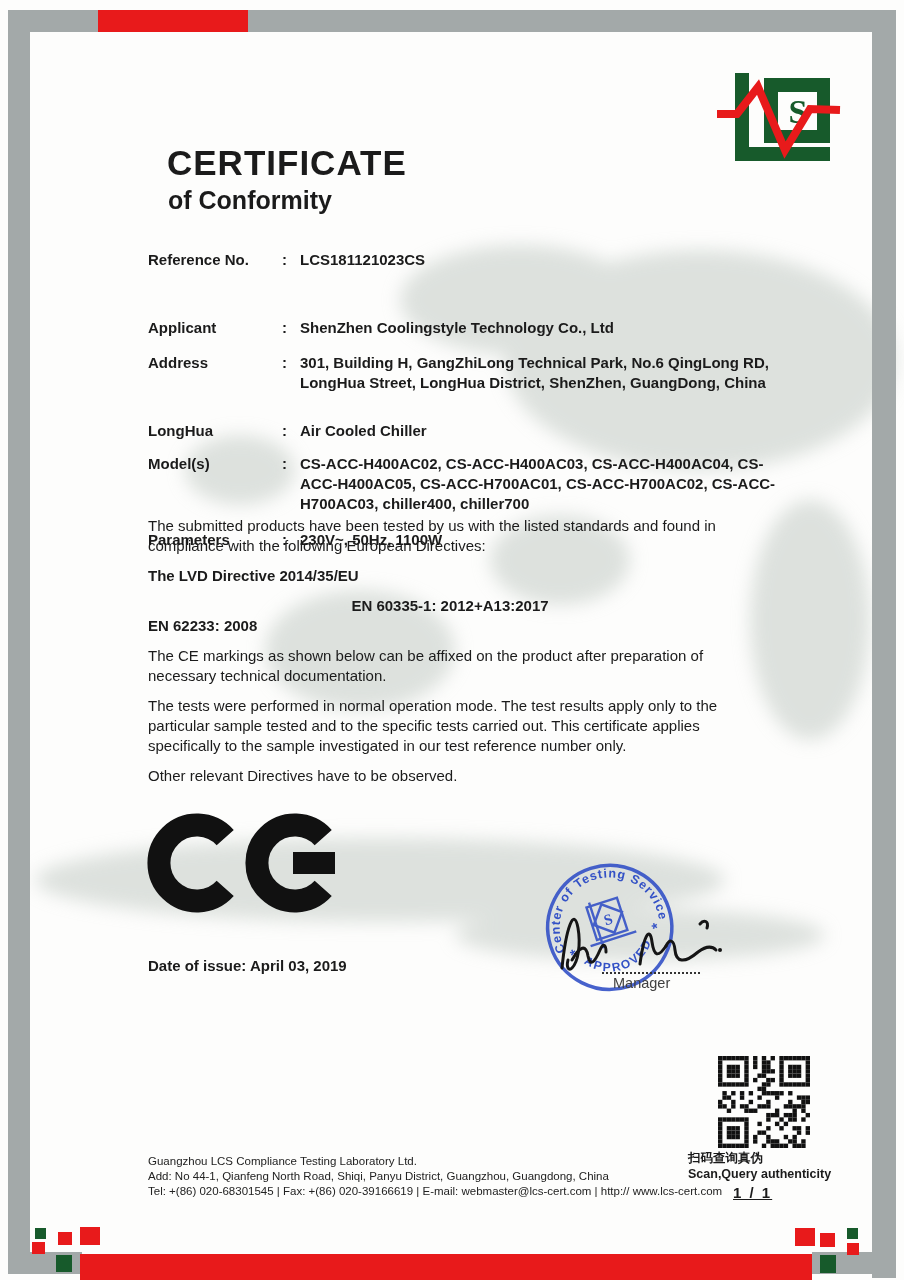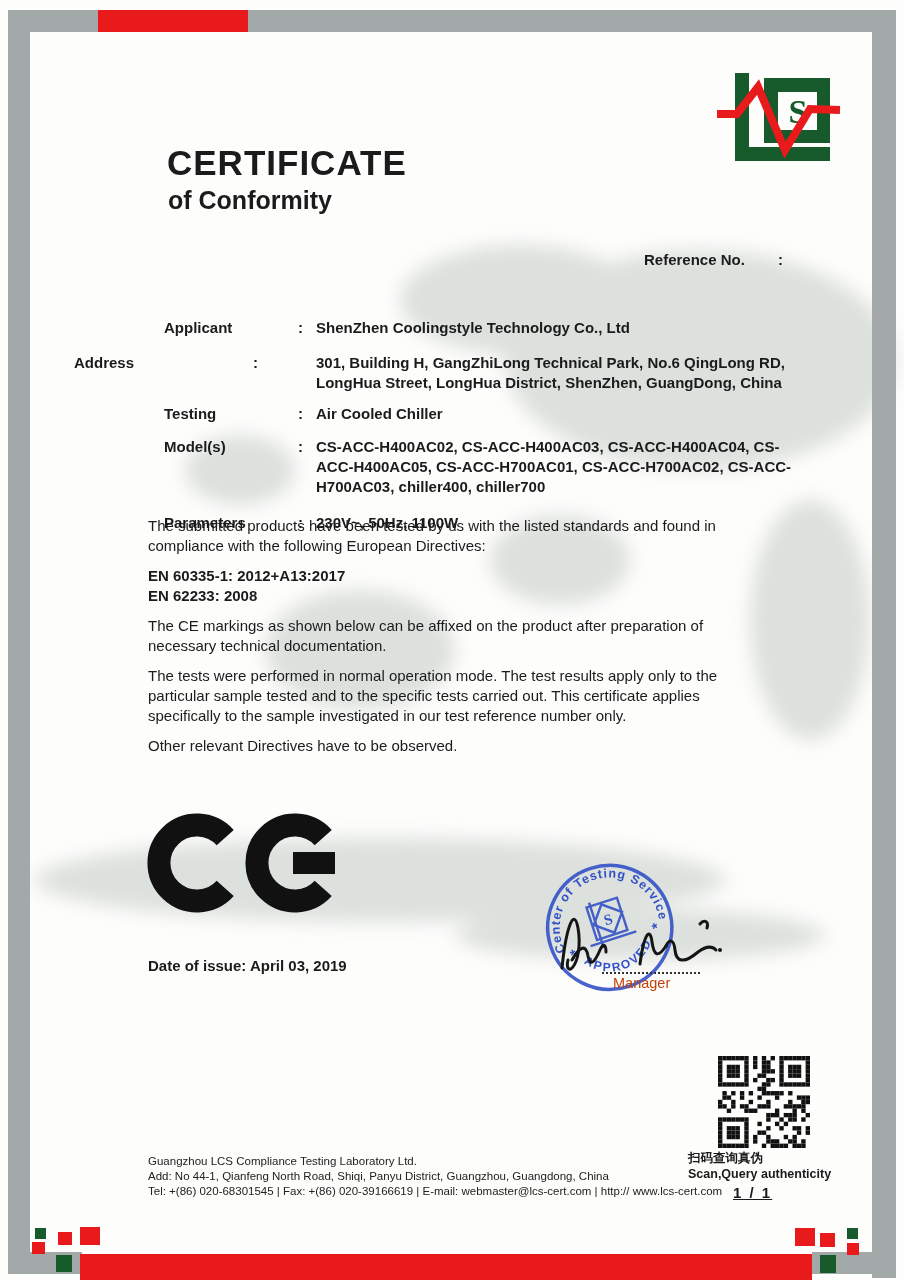--- a/index.html
+++ b/index.html
@@ -9,44 +9,44 @@
   }
   .abs{position:absolute;}
   
   .frame{background:#a3a9a9; z-index:1;}
   .sq{z-index:2;}
   
   .title{left:167px; top:143px; font-size:35px; font-weight:bold; letter-spacing:1px; z-index:3;}
   .subtitle{left:168px; top:186px; font-size:25px; font-weight:bold; z-index:3;}
   
   .fields{left:148px; top:250px; width:648px; z-index:3;}
-  .field-row{display:flex; font-size:15px; font-weight:bold; line-height:20px;justify-content:flex-end;}
+  .field-row{display:flex; font-size:15px; font-weight:bold; line-height:20px;}
   .field-row .lbl{flex:0 0 134px;}
   .field-row .col{flex:0 0 18px;}
   .field-row .val{flex:0 0 480px;}
   .field-row:nth-child(1){margin-bottom:18px;}
   .field-row:nth-child(2){margin-bottom:15px;margin-top:48px;}
-  .field-row:nth-child(3){margin-bottom:11px;gap:45px;}
+  .field-row:nth-child(3){margin-bottom:28px;}
   .field-row:nth-child(4){margin-bottom:13px;}
   .field-row:nth-child(5){margin-bottom:16px;}
   
   .bodytext{left:148px; top:516px; width:604px; font-size:15px; line-height:20px; z-index:3;}
   .bodytext p{margin:0 0 10px 0;}
   .bodytext .bold{font-weight:bold;}
   
   .footer{left:148px; top:1154px; width:640px; font-size:11.5px; line-height:15px; color:#222; z-index:3;}
   .pageno{left:733px; top:1184px; font-size:15px; font-weight:bold; letter-spacing:2px; z-index:3;text-decoration:underline;}
   .qr-wrap{left:718px; top:1056px; width:92px; height:92px; z-index:3;}
   .qr-cap{left:688px; top:1150px; width:160px; text-align:left; font-size:12.5px; font-weight:bold; line-height:16px; z-index:3;}
   
   .dateissue{left:148px; top:957px; font-size:15px; font-weight:bold; z-index:4;}
   .stamp{left:540px; top:857px; z-index:4; transform:rotate(-18deg);}
   .signature{left:548px; top:888px; z-index:5;}
   .dotline{left:602px; top:952px; width:98px; height:20px; border-bottom:2px dotted #333; z-index:5;}
-  .manager{left:613px; top:975px; font-size:14.5px; color:#c2410c; z-index:5;}
+  .manager{left:613px; top:975px; font-size:14.5px; color:#404040; z-index:5;}
   .watermark{left:0; top:0; z-index:0;}
   .lcs-logo{left:700px; top:65px; z-index:3;}
   .ce{left:145px; top:806px; z-index:3;}
 </style>
 </head>
 <body>
 
 <div class="page">
 
   <svg class="abs watermark" width="904" height="1280" viewBox="0 0 904 1280">
@@ -96,51 +96,53 @@
     <polyline points="17,49 37,49 58,22 85,85 110,44 140,45" fill="none" stroke="#e81a1b" stroke-width="8"></polyline>
   </svg>
 
   <div class="abs subtitle">of Conformity</div>
   <div class="abs title">CERTIFICATE</div>
 
   <div class="abs fields">
     <div class="field-row">
       <span class="lbl">Reference No.</span>
       <span class="col">:</span>
+      <span class="val">LCS181121023CS</span>
     </div>
     <div class="field-row">
       <span class="lbl">Applicant</span>
       <span class="col">:</span>
       <span class="val">ShenZhen Coolingstyle Technology Co., Ltd</span>
     </div>
     <div class="field-row">
       <span class="lbl">Address</span>
       <span class="col">:</span>
       <span class="val">301, Building H, GangZhiLong Technical Park, No.6 QingLong RD, LongHua Street, LongHua District, ShenZhen, GuangDong, China</span>
     </div>
     <div class="field-row">
-      <span class="lbl">Testing</span>
+      <span class="lbl">LongHua</span>
       <span class="col">:</span>
       <span class="val">Air Cooled Chiller</span>
     </div>
     <div class="field-row">
       <span class="lbl">Model(s)</span>
       <span class="col">:</span>
       <span class="val">CS-ACC-H400AC02, CS-ACC-H400AC03, CS-ACC-H400AC04, CS-ACC-H400AC05, CS-ACC-H700AC01, CS-ACC-H700AC02, CS-ACC-H700AC03, chiller400, chiller700</span>
     </div>
     <div class="field-row">
       <span class="lbl">Parameters</span>
       <span class="col">:</span>
       <span class="val">230V~, 50Hz, 1100W</span>
     </div>
   </div>
 
   <div class="abs bodytext">
     <p>The submitted products have been tested by us with the listed standards and found in compliance with the following European Directives:</p>
-    <p class="bold" style="margin-bottom:0;">EN 60335-1: 2012+A13:2017</p>
+    <p class="bold">The LVD Directive 2014/35/EU</p>
+    <p class="bold" style="margin-bottom:0;text-align:center;">EN 60335-1: 2012+A13:2017</p>
     <p class="bold">EN 62233: 2008</p>
     <p>The CE markings as shown below can be affixed on the product after preparation of necessary technical documentation.</p>
     <p>The tests were performed in normal operation mode. The test results apply only to the particular sample tested and to the specific tests carried out. This certificate applies specifically to the sample investigated in our test reference number only.</p>
     <p>Other relevant Directives have to be observed.</p>
   </div>
 
   <svg class="abs ce" width="210" height="114" viewBox="0 0 210 114">
     <path d="M80.2,31.6 A38,38 0 1 0 80.2,82.4" fill="none" stroke="#111" stroke-width="23"></path>
     <path d="M178.2,31.6 A38,38 0 1 0 178.2,82.4" fill="none" stroke="#111" stroke-width="23"></path>
     <path d="M148,57 L190,57" fill="none" stroke="#111" stroke-width="22"></path>

